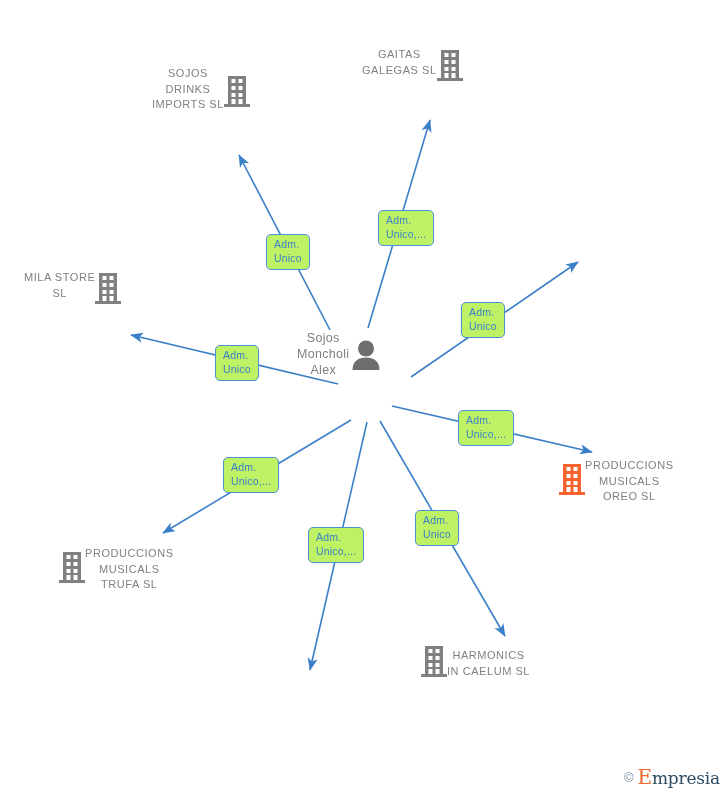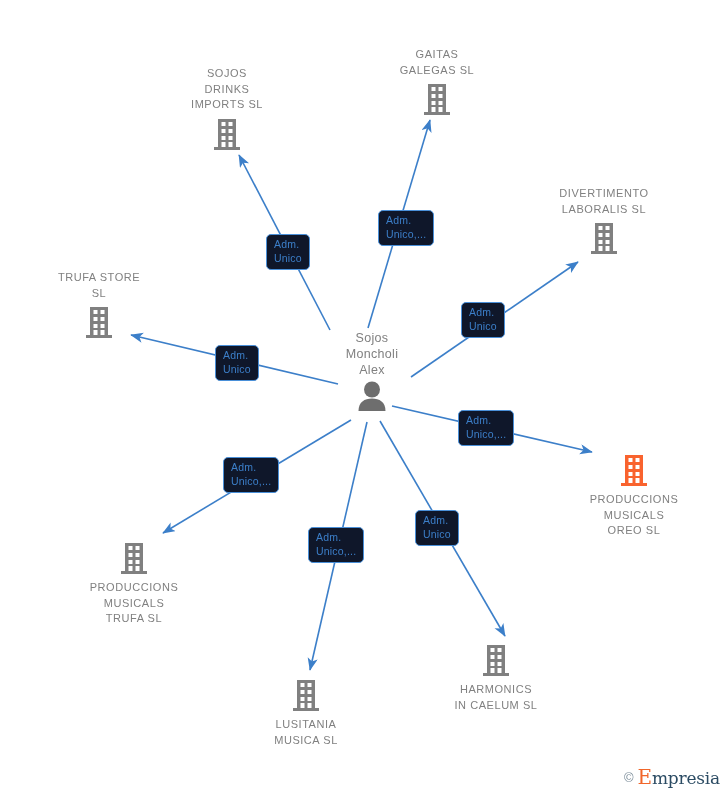--- a/index.html
+++ b/index.html
@@ -24,21 +24,21 @@
     width: 728px;
     height: 795px;
     pointer-events: none;
   }
   .node {
     position: absolute;
     width: 150px;
     margin-left: -75px;
     text-align: center;
     display: flex;
-    flex-direction: column;
+    flex-direction: row;
     align-items: center;
   }
   .node-label {
     font-size: 11px;
     line-height: 15.5px;
     color: #808080;
     letter-spacing: 0.55px;
     white-space: pre-line;
     font-weight: normal;
   }
@@ -59,21 +59,21 @@
     white-space: pre-line;
     letter-spacing: 0.3px;
     margin-bottom: 2px;
   }
 
   .edge-label {
     position: absolute;
     box-sizing: border-box;
     border: 1px solid #4a90d9;
     border-radius: 5px;
-    background: #0f172a;
+    background: #bef264;
     color: #3c7fc9;
     font-size: 10.5px;
     line-height: 13.5px;
     padding: 3px 7px 4px 7px;
     white-space: pre-line;
     text-align: left;
     letter-spacing: 0.2px;
   }
 
   .watermark {
@@ -155,41 +155,23 @@
         <rect x="7.5" y="12" width="4" height="4" fill="#fff"></rect>
         <rect x="14.5" y="12" width="4" height="4" fill="#fff"></rect>
         <rect x="7.5" y="19" width="4" height="4" fill="#fff"></rect>
         <rect x="14.5" y="19" width="4" height="4" fill="#fff"></rect>
         <rect x="7.5" y="25" width="4" height="5" fill="#fff"></rect>
         <rect x="14.5" y="25" width="4" height="5" fill="#fff"></rect>
       </svg>
     </span>
   </div>
 
-  <div class="node label-top" style="left:604px; top:186px;">
-    <div class="node-label">DIVERTIMENTO
-LABORALIS  SL</div>
-    <span class="node-icon">
-      <svg width="26" height="34" viewBox="0 0 26 34">
-        <rect x="4" y="2" width="18" height="28" fill="#808080"></rect>
-        <rect x="0" y="30" width="26" height="3" fill="#808080"></rect>
-        <rect x="7.5" y="5" width="4" height="4" fill="#fff"></rect>
-        <rect x="14.5" y="5" width="4" height="4" fill="#fff"></rect>
-        <rect x="7.5" y="12" width="4" height="4" fill="#fff"></rect>
-        <rect x="14.5" y="12" width="4" height="4" fill="#fff"></rect>
-        <rect x="7.5" y="19" width="4" height="4" fill="#fff"></rect>
-        <rect x="14.5" y="19" width="4" height="4" fill="#fff"></rect>
-        <rect x="7.5" y="25" width="4" height="5" fill="#fff"></rect>
-        <rect x="14.5" y="25" width="4" height="5" fill="#fff"></rect>
-      </svg>
-    </span>
-  </div>
 
   <div class="node label-top" style="left:99px; top:270px;">
-    <div class="node-label">TRUFA STORE
+    <div class="node-label">MILA STORE
 SL</div>
     <span class="node-icon">
       <svg width="26" height="34" viewBox="0 0 26 34">
         <rect x="4" y="2" width="18" height="28" fill="#808080"></rect>
         <rect x="0" y="30" width="26" height="3" fill="#808080"></rect>
         <rect x="7.5" y="5" width="4" height="4" fill="#fff"></rect>
         <rect x="14.5" y="5" width="4" height="4" fill="#fff"></rect>
         <rect x="7.5" y="12" width="4" height="4" fill="#fff"></rect>
         <rect x="14.5" y="12" width="4" height="4" fill="#fff"></rect>
         <rect x="7.5" y="19" width="4" height="4" fill="#fff"></rect>
@@ -245,38 +227,20 @@
         <rect x="14.5" y="19" width="4" height="4" fill="#fff"></rect>
         <rect x="7.5" y="25" width="4" height="5" fill="#fff"></rect>
         <rect x="14.5" y="25" width="4" height="5" fill="#fff"></rect>
       </svg>
     </span>
     <div class="node-label">PRODUCCIONS
 MUSICALS
 TRUFA  SL</div>
   </div>
 
-  <div class="node label-bottom" style="left:306px; top:678px;">
-    <span class="node-icon">
-      <svg width="26" height="34" viewBox="0 0 26 34">
-        <rect x="4" y="2" width="18" height="28" fill="#808080"></rect>
-        <rect x="0" y="30" width="26" height="3" fill="#808080"></rect>
-        <rect x="7.5" y="5" width="4" height="4" fill="#fff"></rect>
-        <rect x="14.5" y="5" width="4" height="4" fill="#fff"></rect>
-        <rect x="7.5" y="12" width="4" height="4" fill="#fff"></rect>
-        <rect x="14.5" y="12" width="4" height="4" fill="#fff"></rect>
-        <rect x="7.5" y="19" width="4" height="4" fill="#fff"></rect>
-        <rect x="14.5" y="19" width="4" height="4" fill="#fff"></rect>
-        <rect x="7.5" y="25" width="4" height="5" fill="#fff"></rect>
-        <rect x="14.5" y="25" width="4" height="5" fill="#fff"></rect>
-      </svg>
-    </span>
-    <div class="node-label">LUSITANIA
-MUSICA  SL</div>
-  </div>
 
   <div class="node label-bottom" style="left:496px; top:643px;">
     <span class="node-icon">
       <svg width="26" height="34" viewBox="0 0 26 34">
         <rect x="4" y="2" width="18" height="28" fill="#808080"></rect>
         <rect x="0" y="30" width="26" height="3" fill="#808080"></rect>
         <rect x="7.5" y="5" width="4" height="4" fill="#fff"></rect>
         <rect x="14.5" y="5" width="4" height="4" fill="#fff"></rect>
         <rect x="7.5" y="12" width="4" height="4" fill="#fff"></rect>
         <rect x="14.5" y="12" width="4" height="4" fill="#fff"></rect>

